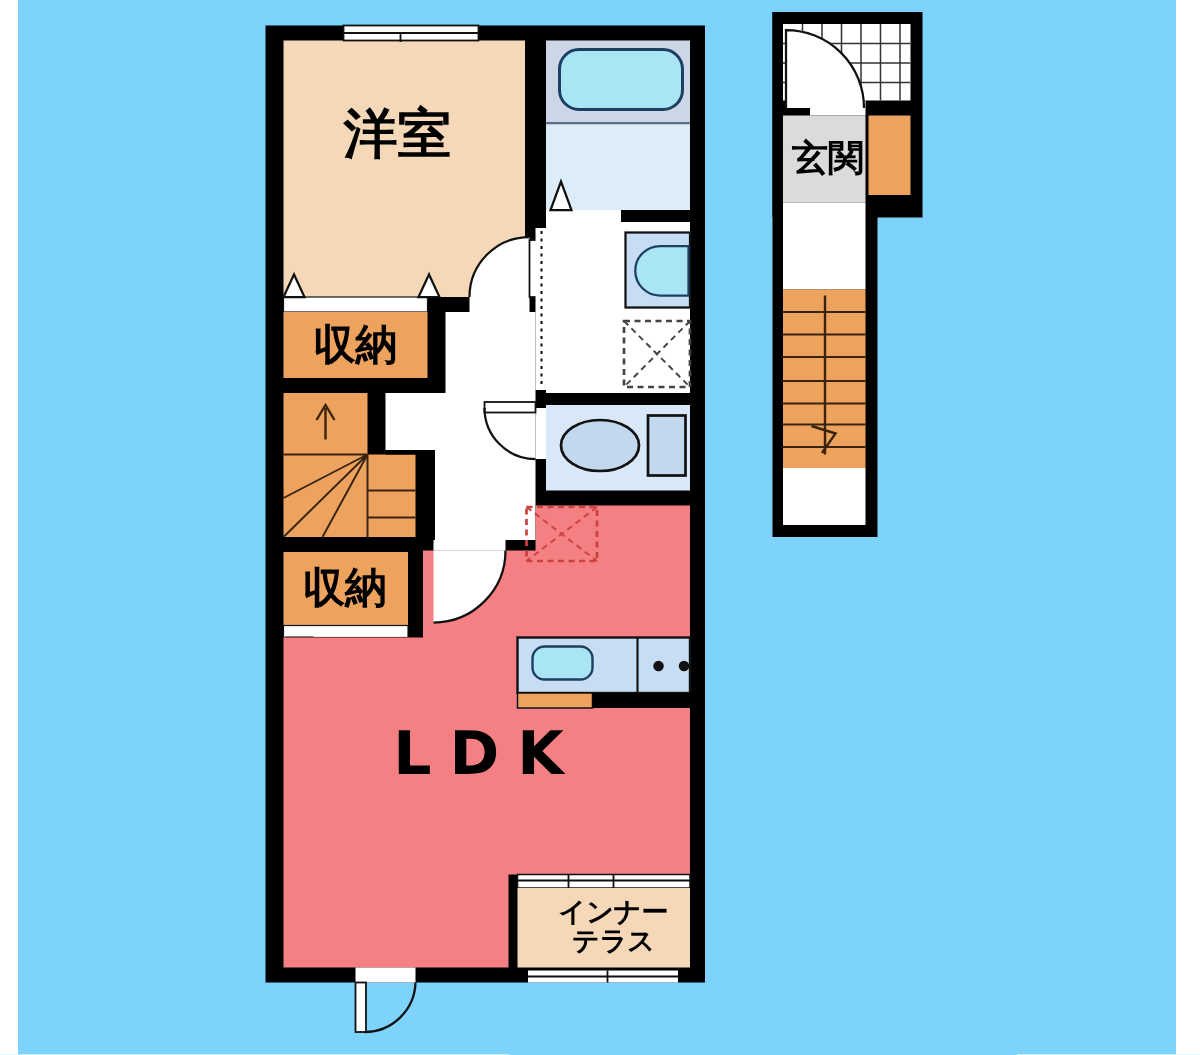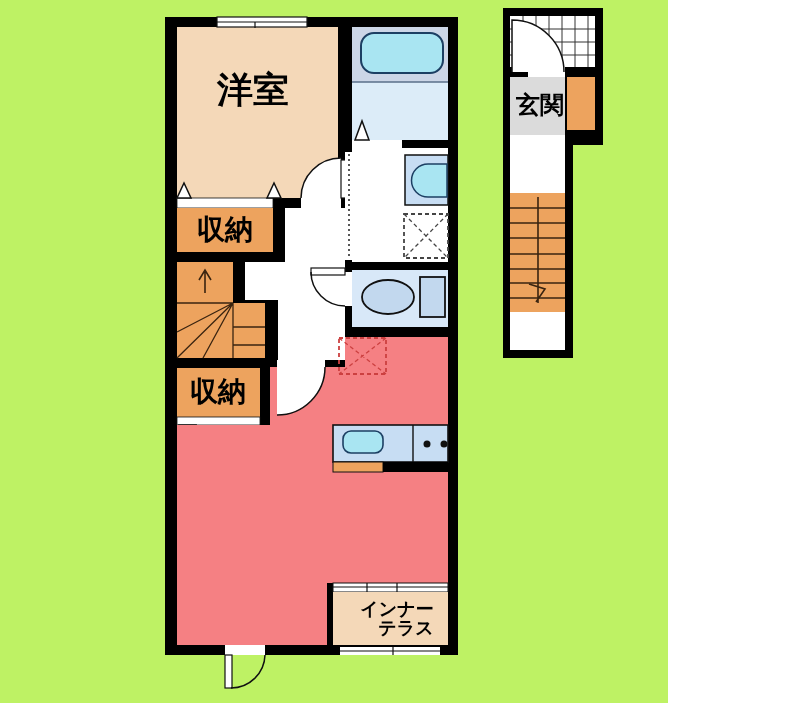--- a/index.html
+++ b/index.html
@@ -1,21 +1,22 @@
 <!DOCTYPE html>
 <html><head>
 <meta charset="utf-8">
 <style>
   html,body{margin:0;padding:0;background:#ffffff;}
   #stage{
     position:relative;
-    width:668px;height:703px;
-    background:#bef264;
+    width:772px;height:703px;
+    background:#7dd3fc;
     font-family:"DejaVu Sans","Liberation Sans",sans-serif;
     overflow:hidden;
+    margin-left:12px;
   }
   #plan-svg{position:absolute;left:0;top:0;}
   .label{
     position:absolute;
     transform:translate(-50%,-50%);
     font-weight:bold;
     color:#000;
     white-space:nowrap;
     text-align:center;
     line-height:1.05;
@@ -171,18 +172,19 @@
       <path d="M538,197 V303 M529,284 L545,289 L536,302" fill="none" stroke="#3a2410" stroke-width="1.6"></path>
     </g>
 
     <rect x="510" y="312" width="55" height="38" fill="#fff"></rect>
   </svg>
 
   <div class="label lbl-room" style="left:253px;top:90px;">洋室</div>
   <div class="label lbl-storage" style="left:225px;top:230px;">収納</div>
   <div class="label lbl-storage" style="left:218px;top:392px;">収納</div>
   <div class="label lbl-genkan" style="left:540px;top:106px;text-align:center;">玄関</div>
-  <div class="label lbl-terrace" style="left:397px;top:619px;text-align:right;">
+  <div class="label lbl-ldk" style="left:313px;top:503px;">LDK</div>
+  <div class="label lbl-terrace" style="left:397px;top:619px;">
     <div>インナー</div>
     <div>テラス</div>
   </div>
 
 </div>
 
 </body></html>

